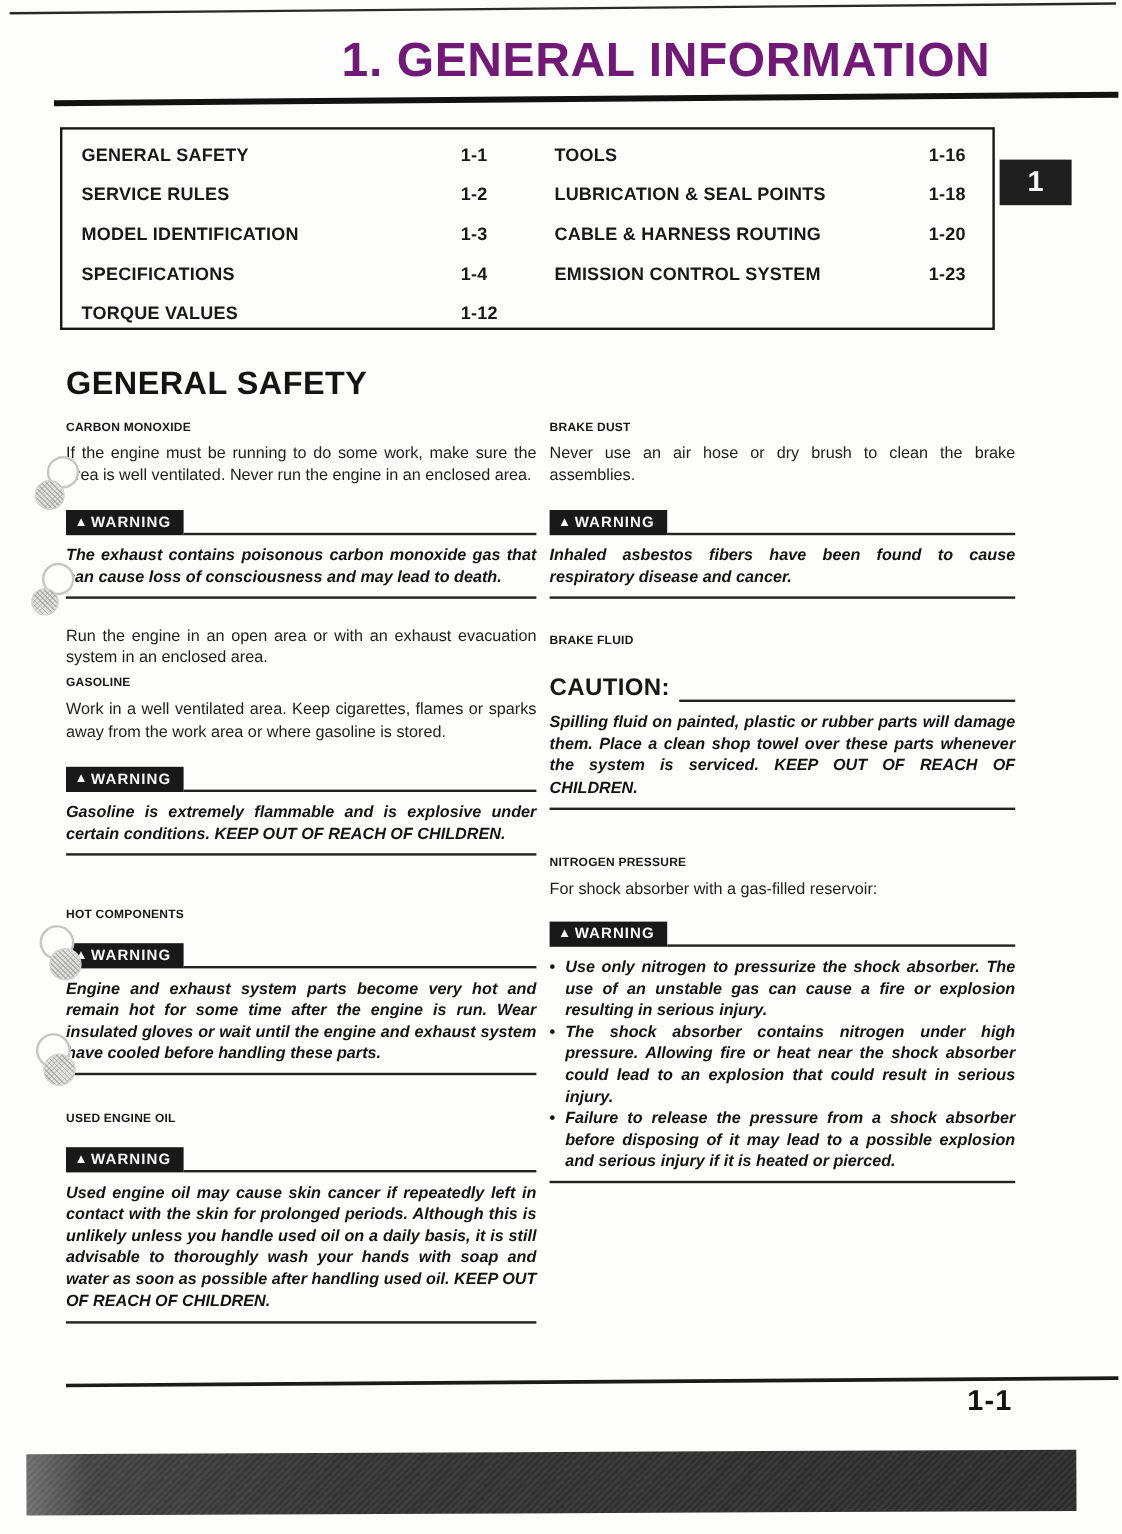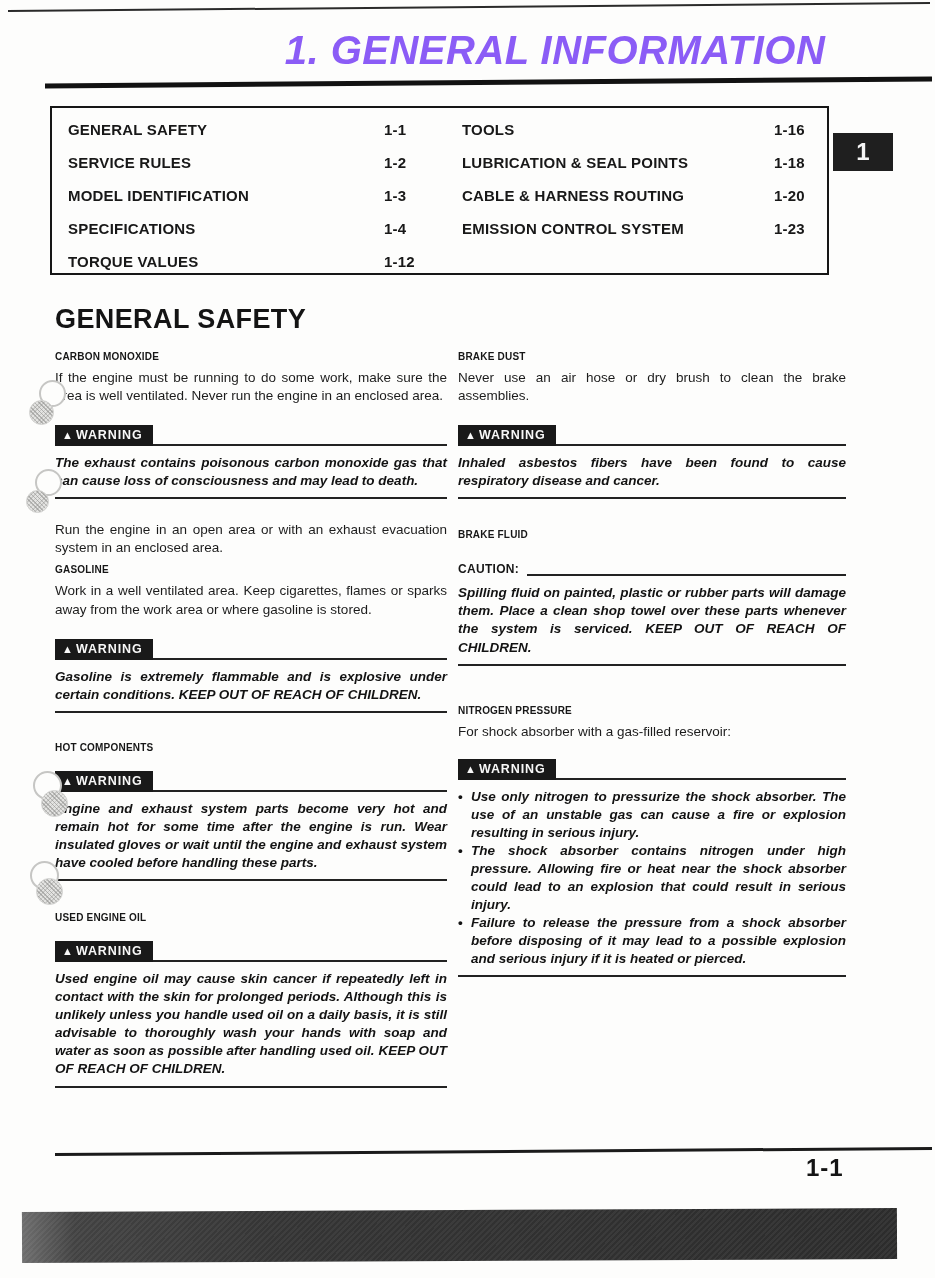--- a/index.html
+++ b/index.html
@@ -18,21 +18,21 @@
   .bottom-bar {
     position:absolute; left:22px; top:1210px; width:875px; height:51px;
     background:
       repeating-linear-gradient(135deg, rgba(255,255,255,0.05) 0 2px, rgba(0,0,0,0) 2px 4px),
       linear-gradient(90deg,#6e6e6e 0%, #424242 6%, #343434 30%, #2c2c2c 100%);
     transform:rotate(-0.25deg);
   }
   
   .title {
     position:absolute; left:250px; top:28px; width:610px;
-    text-align:center; font-size:40px; font-weight:bold; letter-spacing:0.5px; color:#8b5cf6;font-style:italic;
+    text-align:center; font-size:40px; font-weight:bold; letter-spacing:0.5px; color:#701a75;
   }
   .title-rule { position:absolute; left:45px; top:80px; width:887px; height:5px; background:#121212; transform:rotate(-0.45deg); }
   
   .toc-box { position:absolute; left:50px; top:106px; width:779px; height:169px; border:2px solid #161616; background:#fdfdfc; }
   .toc-col { position:absolute; top:12px; }
   .toc-col.left  { left:16px;  width:372px; }
   .toc-col.right { left:410px; width:360px; }
   .toc-row { display:grid; margin-bottom:13px; align-items:baseline; }
   .toc-col.left  .toc-row { grid-template-columns:1fr 56px; }
   .toc-col.right .toc-row { grid-template-columns:1fr 48px; }
@@ -60,21 +60,21 @@
   .badge .tri { font-size:11px; letter-spacing:0; }
   .warn-head .hrule { flex:1; border-bottom:2px solid #222; }
   .warn-body { font-size:13.5px; font-weight:bold; font-style:italic; line-height:1.34; text-align:justify; margin-top:8px; color:#131313; }
   .end-rule { border-bottom:2px solid #222; margin-top:7px; }
   .warn-body ul { list-style:none; }
   .warn-body li { position:relative; padding-left:13px; }
   .warn-body li::before { content:"\2022"; position:absolute; left:0; top:0; font-style:normal; }
   
   .caution { margin-top:14px; }
   .caution-head { display:flex; align-items:flex-end; }
-  .caution-label { font-size:12px; font-weight:bold; letter-spacing:0.3px; padding-right:8px; color:#171717; }
+  .caution-label { font-size:20px; font-weight:bold; letter-spacing:0.3px; padding-right:8px; color:#171717; }
   .caution-head .hrule { flex:1; border-bottom:2px solid #222; }
   
   .hole { position:absolute; border-radius:50%; }
   .hole.white { background:#fdfdfc; border:2px solid #c6c6c4; }
   .hole.gray  {
     background:
       repeating-linear-gradient(45deg, rgba(140,140,138,0.55) 0 1px, rgba(0,0,0,0) 1px 3px),
       repeating-linear-gradient(-45deg, rgba(150,150,148,0.35) 0 1px, rgba(0,0,0,0) 1px 3px),
       #e3e3e1;
     border:1px solid #d2d2d0;
@@ -174,21 +174,21 @@
         <span class="badge">
           <span class="tri">▲</span>
           <span>WARNING</span>
         </span>
         <span class="hrule"></span>
       </div>
       <div class="warn-body">Gasoline is extremely flammable and is explosive under certain conditions. KEEP OUT OF REACH OF CHILDREN.</div>
       <div class="end-rule"></div>
     </div>
 
-    <h3 class="sub" style="margin-top:26px">HOT COMPONENTS</h3>
+    <h3 class="sub" style="margin-top:41px">HOT COMPONENTS</h3>
 
     <div class="warn" style="margin-top:14px">
       <div class="warn-head">
         <span class="badge">
           <span class="tri">▲</span>
           <span>WARNING</span>
         </span>
         <span class="hrule"></span>
       </div>
       <div class="warn-body">Engine and exhaust system parts become very hot and remain hot for some time after the engine is run. Wear insulated gloves or wait until the engine and exhaust system have cooled before handling these parts.</div>

